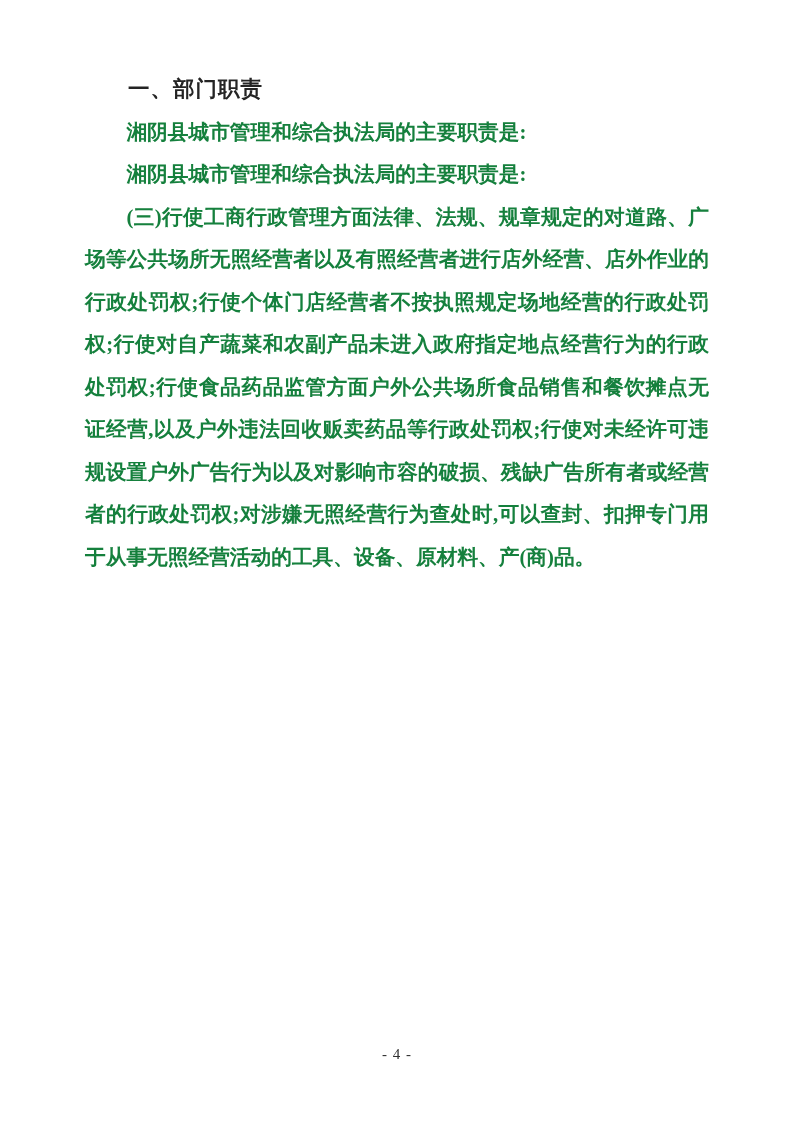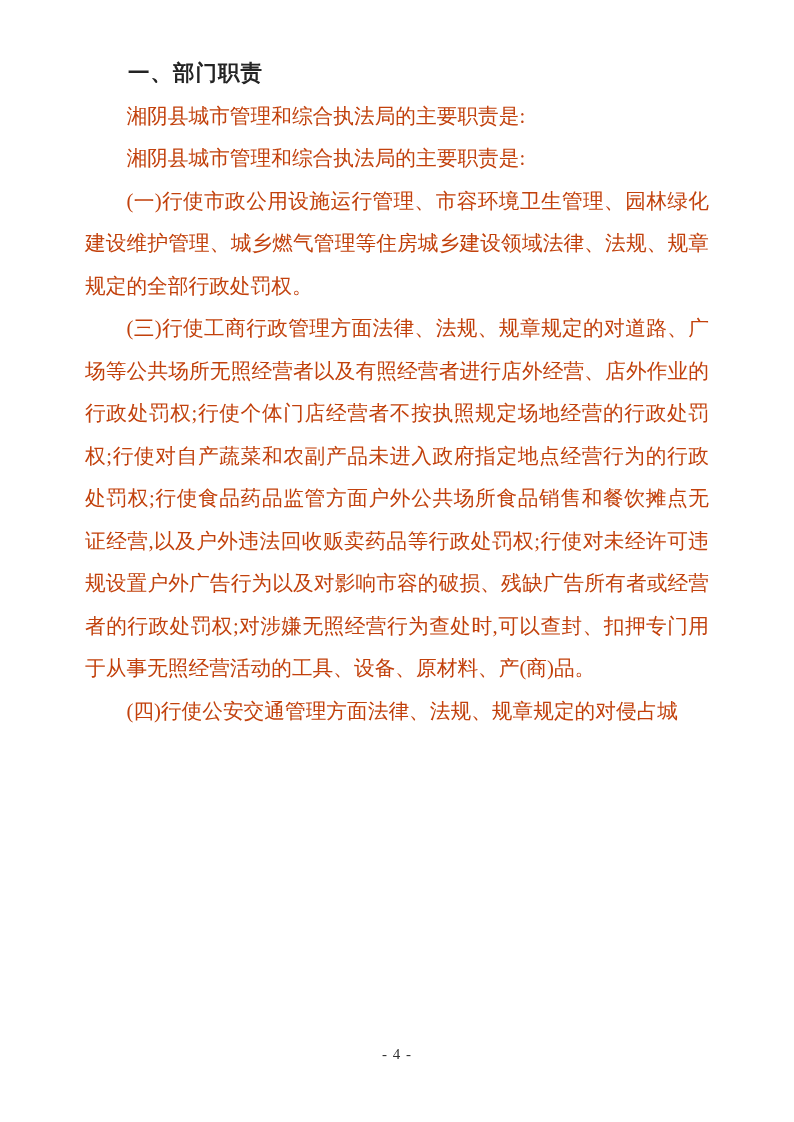--- a/index.html
+++ b/index.html
@@ -16,41 +16,42 @@
     color: #242424;
   }
   .page {
     position: absolute;
     inset: 0;
     background: #ffffff;
   }
   .content {
     position: absolute;
     left: 85px;
-    top: 52px;
+    top: 68px;
     width: 624px;
   }
   .doc-heading {
     font-size: 21.5px;
     font-weight: 700;
     line-height: 42.5px;
     text-indent: 2em;
     margin: 0;
     letter-spacing: 1px;
     white-space: nowrap;
   }
   p.para {
     margin: 0;
     font-size: 20.7px;
     line-height: 42.5px;
     text-indent: 2em;
     text-align: justify;
     text-justify: inter-ideograph;
     word-break: break-all;
-    color: #c2410c;
+    color: #15803d;
+    font-weight: bold;
   }
   .footer {
     position: absolute;
     top: 1044px;
     left: 0;
     width: 100%;
     text-align: center;
     font-size: 15px;
     line-height: 20px;
     color: #303030;
@@ -63,24 +64,22 @@
 <div class="page">
 
   <div class="content">
 
     <h1 class="doc-heading">一、部门职责</h1>
 
     <p class="para">湘阴县城市管理和综合执法局的主要职责是:</p>
 
     <p class="para">湘阴县城市管理和综合执法局的主要职责是:</p>
 
-    <p class="para">(一)行使市政公用设施运行管理、市容环境卫生管理、园林绿化建设维护管理、城乡燃气管理等住房城乡建设领域法律、法规、规章规定的全部行政处罚权。</p>
 
 
     <p class="para">(三)行使工商行政管理方面法律、法规、规章规定的对道路、广场等公共场所无照经营者以及有照经营者进行店外经营、店外作业的行政处罚权;行使个体门店经营者不按执照规定场地经营的行政处罚权;行使对自产蔬菜和农副产品未进入政府指定地点经营行为的行政处罚权;行使食品药品监管方面户外公共场所食品销售和餐饮摊点无证经营,以及户外违法回收贩卖药品等行政处罚权;行使对未经许可违规设置户外广告行为以及对影响市容的破损、残缺广告所有者或经营者的行政处罚权;对涉嫌无照经营行为查处时,可以查封、扣押专门用于从事无照经营活动的工具、设备、原材料、产(商)品。</p>
 
-    <p class="para">(四)行使公安交通管理方面法律、法规、规章规定的对侵占城</p>
 
   </div>
 
   <div class="footer">- 4 -</div>
 
 </div>
 
 </body></html>

